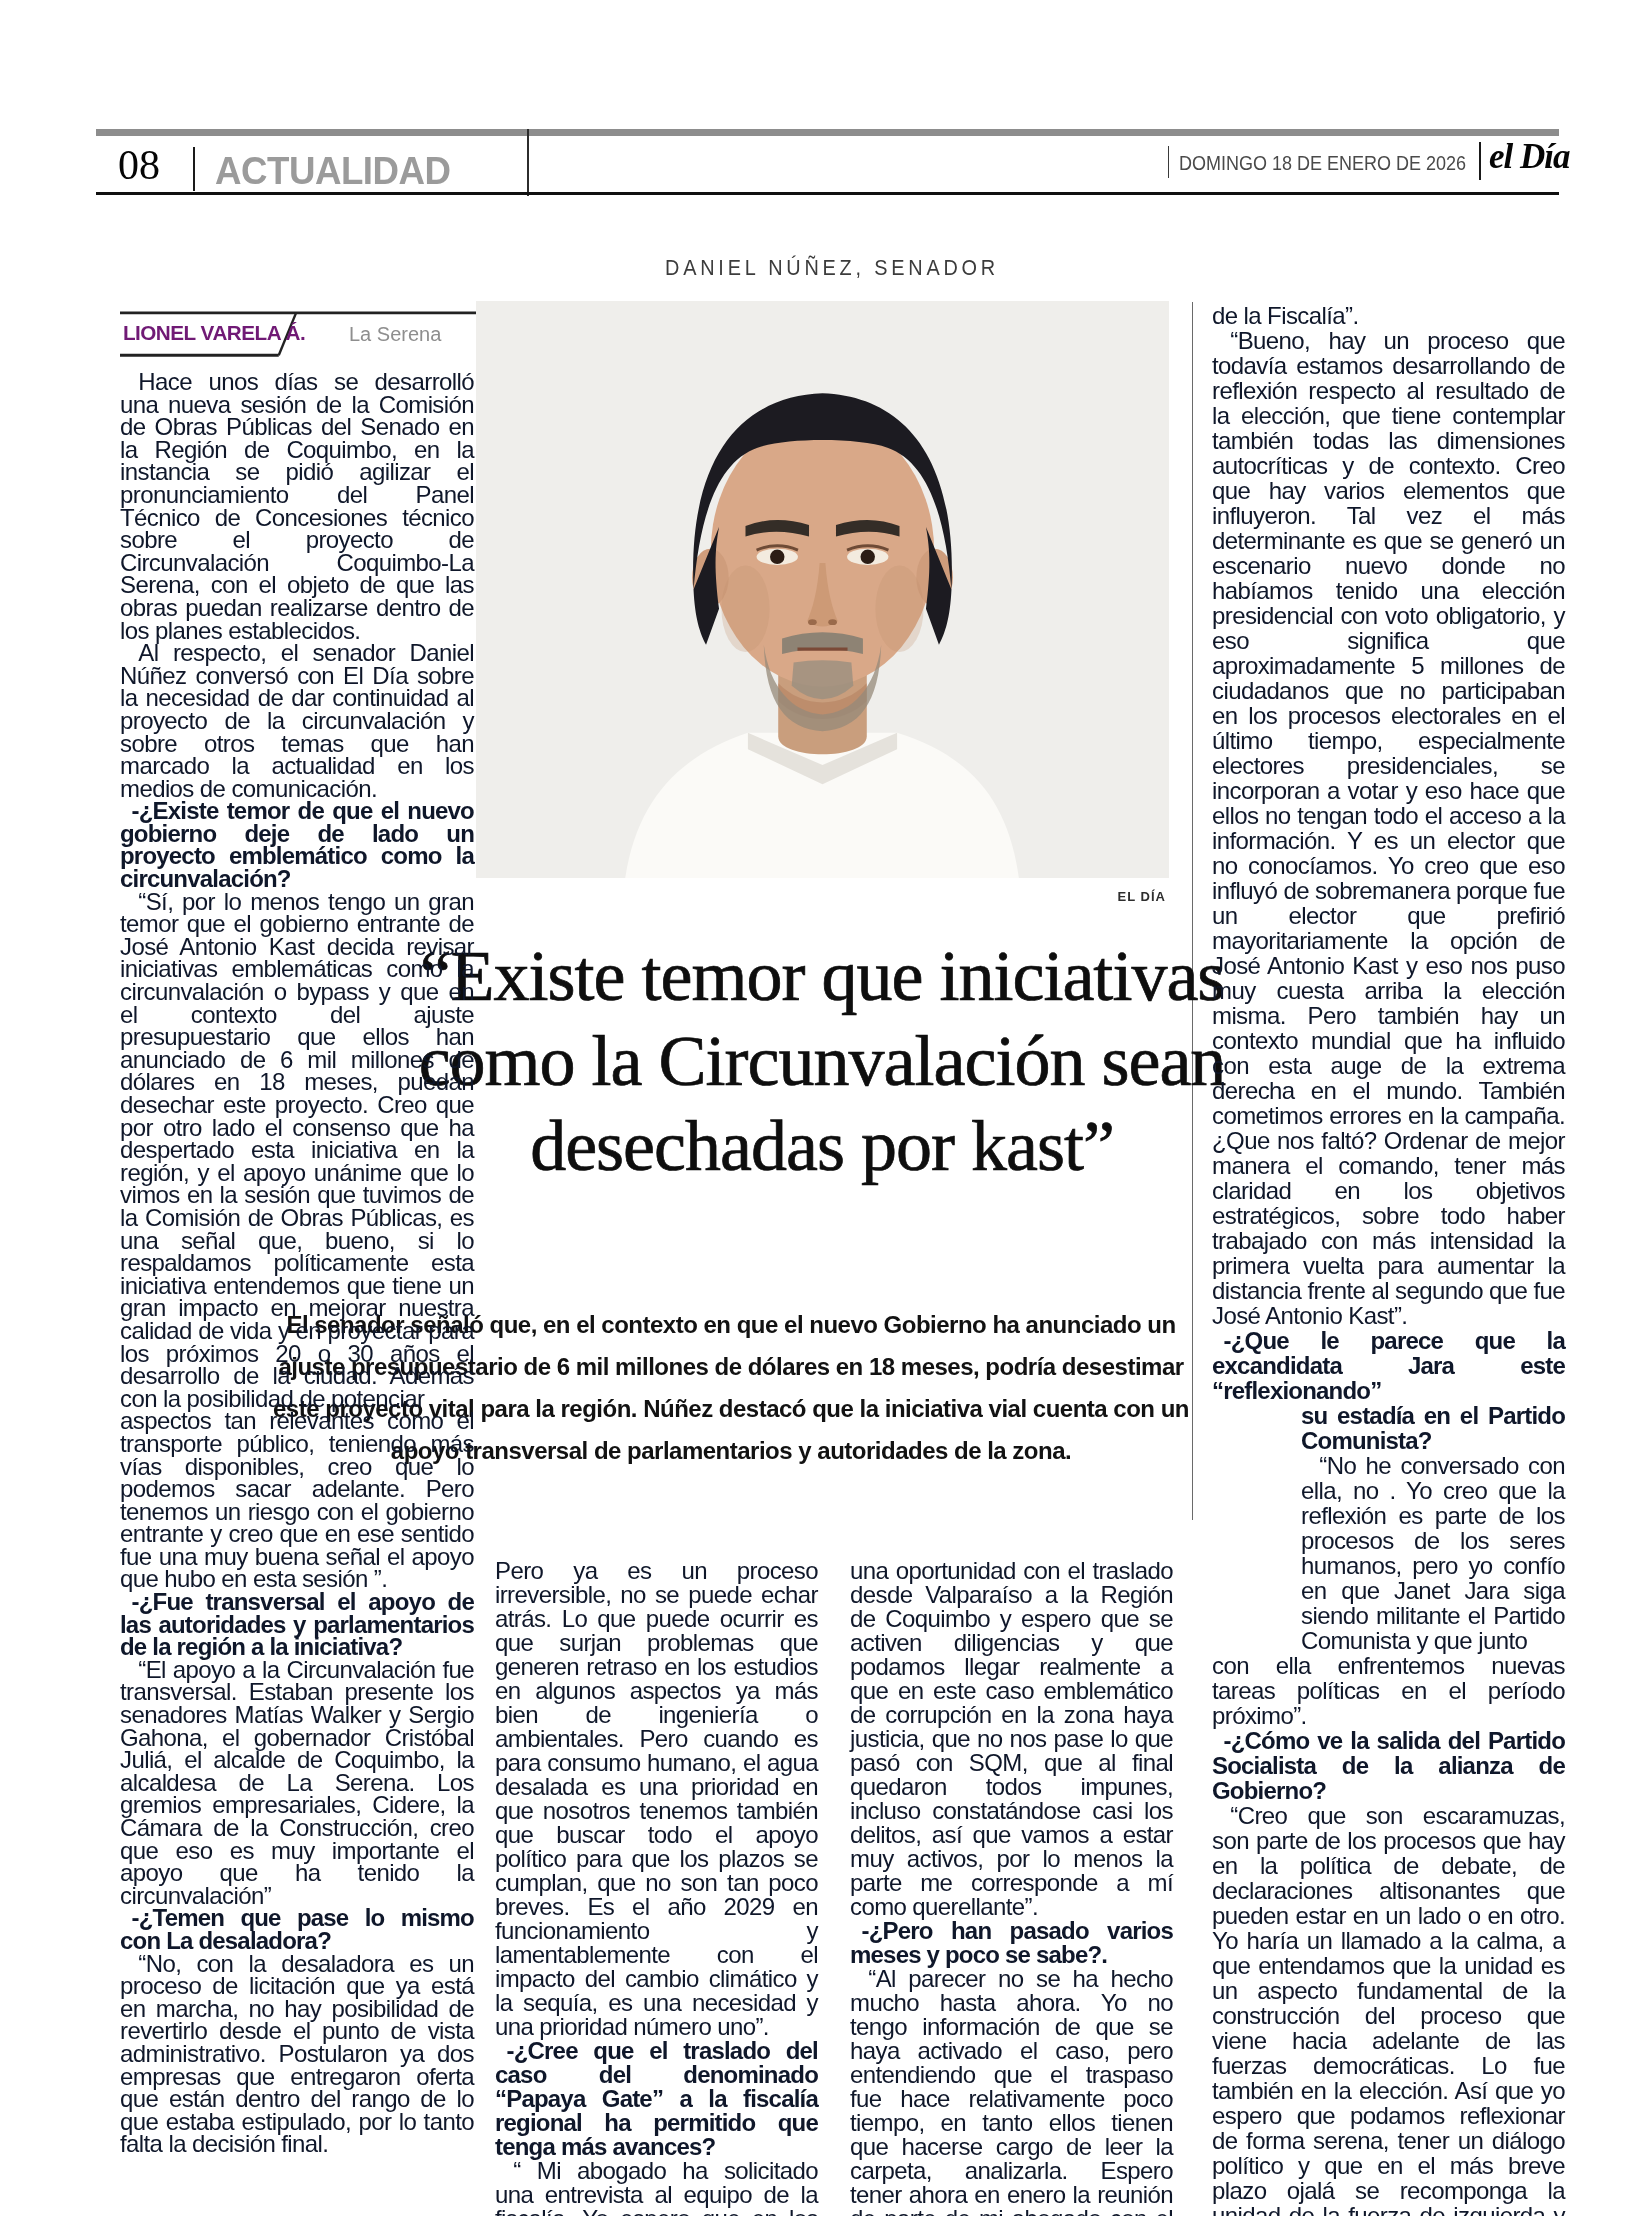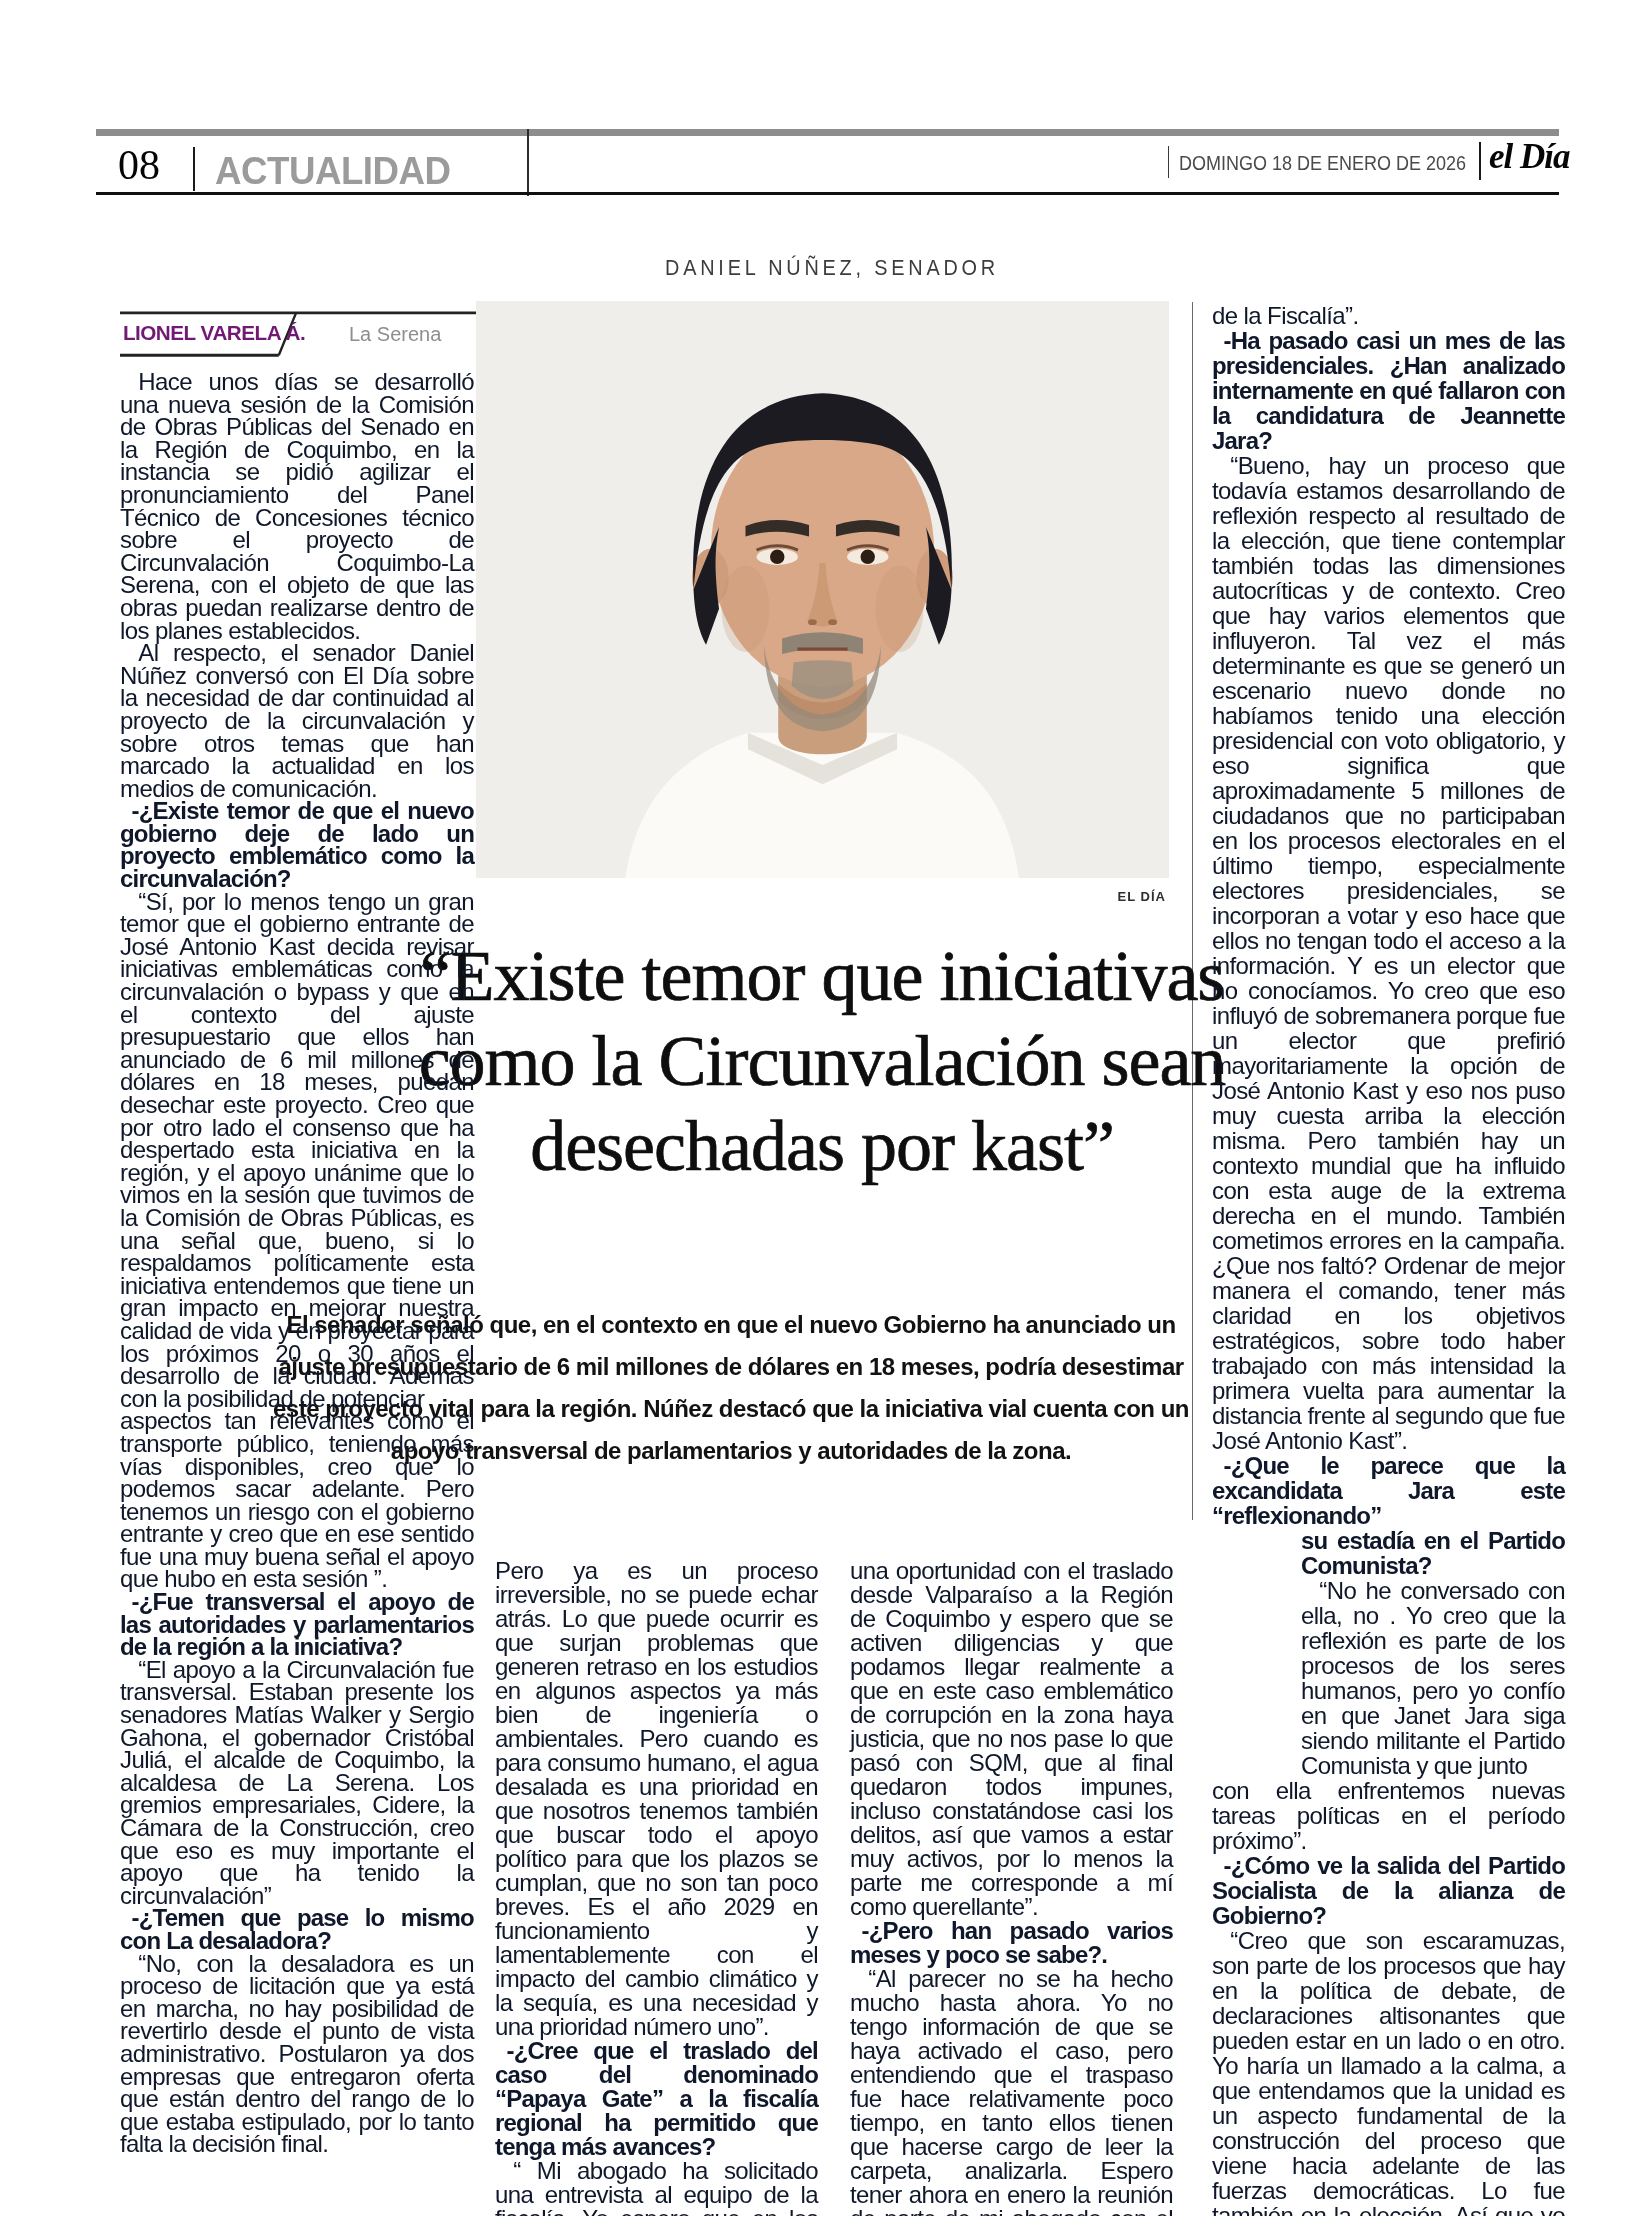--- a/index.html
+++ b/index.html
@@ -158,21 +158,20 @@
       <p class="para q">-¿Cree que el traslado del caso del denominado “Papaya Gate” a la fiscalía regional ha permitido que tenga más avances?</p>
       <p class="para b">“ Mi abogado ha solicitado una entrevista al equipo de la fiscalía. Yo espero que en los próximos días se concrete. A mí me parece que hay</p>
     </div>
   <div class="col col-3">
       <p class="para c">una oportunidad con el traslado desde Valparaíso a la Región de Coquimbo y espero que se activen diligencias y que podamos llegar realmente a que en este caso emblemático de corrupción en la zona haya justicia, que no nos pase lo que pasó con SQM, que al final quedaron todos impunes, incluso constatándose casi los delitos, así que vamos a estar muy activos, por lo menos la parte me corresponde a mí como querellante”.</p>
       <p class="para q">-¿Pero han pasado varios meses y poco se sabe?.</p>
       <p class="para b">“Al parecer no se ha hecho mucho hasta ahora. Yo no tengo información de que se haya activado el caso, pero entendiendo que el traspaso fue hace relativamente poco tiempo, en tanto ellos tienen que hacerse cargo de leer la carpeta, analizarla. Espero tener ahora en enero la reunión de parte de mi abogado con el equipo</p>
     </div>
   <div class="col col-4">
       <p class="para c">de la Fiscalía”.</p>
-      <p class="para q">-Ha pasado casi un mes de las presidenciales. ¿Han analizado internamente en qué fallaron con la candidatura de Jeannette Jara?</p>
       <p class="para b">“Bueno, hay un proceso que todavía estamos desarrollando de reflexión respecto al resultado de la elección, que tiene contemplar también todas las dimensiones autocríticas y de contexto. Creo que hay varios elementos que influyeron. Tal vez el más determinante es que se generó un escenario nuevo donde no habíamos tenido una elección presidencial con voto obligatorio, y eso significa que aproximadamente 5 millones de ciudadanos que no participaban en los procesos electorales en el último tiempo, especialmente electores presidenciales, se incorporan a votar y eso hace que ellos no tengan todo el acceso a la información. Y es un elector que no conocíamos. Yo creo que eso influyó de sobremanera porque fue un elector que prefirió mayoritariamente la opción de José Antonio Kast y eso nos puso muy cuesta arriba la elección misma. Pero también hay un contexto mundial que ha influido con esta auge de la extrema derecha en el mundo. También cometimos errores en la campaña. ¿Que nos faltó? Ordenar de mejor manera el comando, tener más claridad en los objetivos estratégicos, sobre todo haber trabajado con más intensidad la primera vuelta para aumentar la distancia frente al segundo que fue José Antonio Kast”.</p>
       <p class="para q">-¿Que le parece que la excandidata Jara este “reflexionando”</p>
       <p class="para qc nl">su estadía en el Partido Comunista?</p>
       <p class="para b nl">“No he conversado con ella, no . Yo creo que la reflexión es parte de los procesos de los seres humanos, pero yo confío en que Janet Jara siga siendo militante el Partido Comunista y que junto</p>
       <p class="para c">con ella enfrentemos nuevas tareas políticas en el período próximo”.</p>
       <p class="para q">-¿Cómo ve  la salida del Partido Socialista de la alianza de Gobierno?</p>
       <p class="para b">“Creo que son escaramuzas, son parte de los procesos que hay en la política de debate, de declaraciones altisonantes que pueden estar en un lado o en otro. Yo haría un llamado a la calma, a que entendamos que la unidad es un aspecto fundamental de la construcción del proceso que viene hacia adelante de las fuerzas democráticas. Lo fue también en la elección. Así que yo espero que podamos reflexionar de forma serena, tener un diálogo político y que en el más breve plazo ojalá se recomponga la unidad de la fuerza de izquierda y progresista, En el parlamento se tiene tanta escaramuza. A veces hay decisiones que uno está tan sobrecaliente que yo no quiero calificar ni leer intenciones de nadie”.</p>
     </div>
 
 </div>

